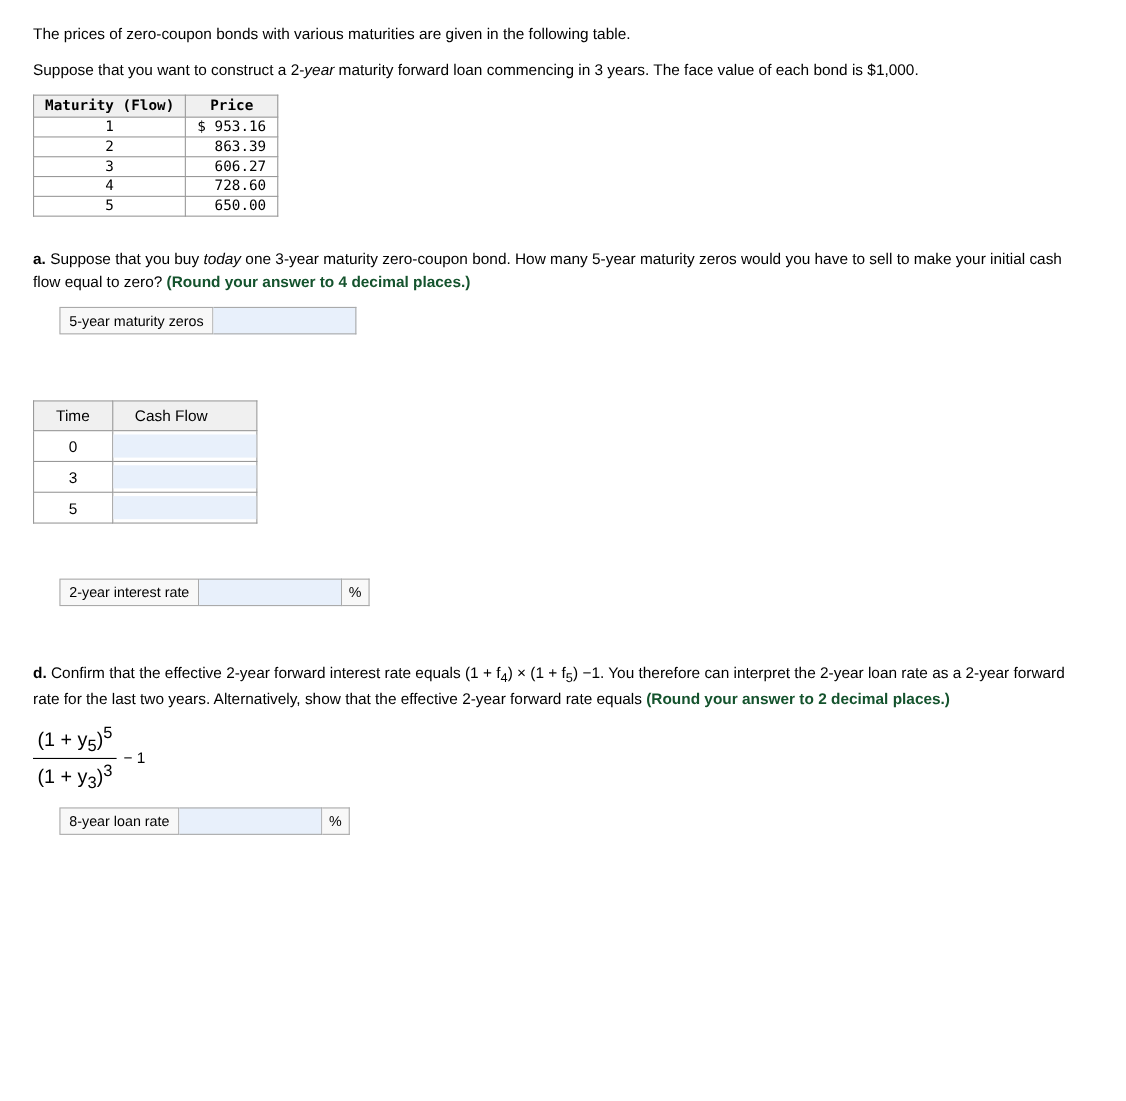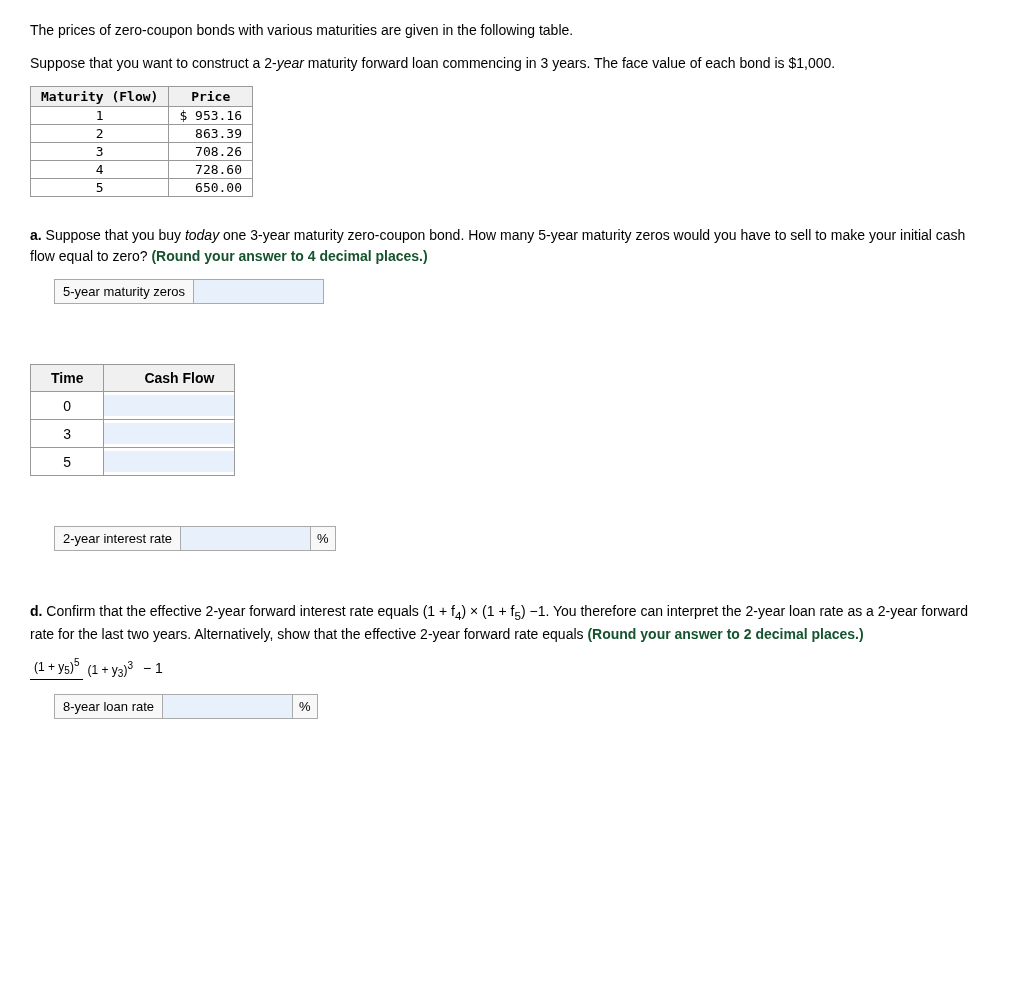--- a/index.html
+++ b/index.html
@@ -74,22 +74,22 @@
     
     .cf-table {
       border-collapse: collapse;
       margin-top: 10px;
       margin-bottom: 20px;
     }
     .cf-table th {
       border: 1px solid #999;
       padding: 5px 20px;
       background: #f0f0f0;
-      text-align: right;
-      font-weight: bold;
+      text-align: left;
+      font-weight: normal;
     }
     .cf-table td {
       border: 1px solid #999;
       padding: 3px 0;
       text-align: center;
     }
     .cf-table td.time-cell {
       padding: 3px 20px;
       text-align: center;
     }
@@ -103,24 +103,24 @@
       font-size: 13px;
     }
 
     
     .formula-section {
       margin-top: 10px;
       margin-bottom: 14px;
     }
     .fraction {
       display: inline-flex;
-      flex-direction: row;
+      flex-direction: column;
       align-items: center;
       vertical-align: middle;
-      font-size: 12px;
+      font-size: 18px;
       margin-right: 6px;
     }
     .fraction .numerator {
       border-bottom: 1px solid #000;
       padding: 0 4px 2px 4px;
       text-align: center;
     }
     .fraction .denominator {
       padding: 2px 4px 0 4px;
       text-align: center;
@@ -153,21 +153,21 @@
   <tr>
         <td>1</td>
         <td>$ 953.16</td>
       </tr>
       <tr>
         <td>2</td>
         <td>863.39</td>
       </tr>
       <tr>
         <td>3</td>
-        <td>708.26</td>
+        <td>606.27</td>
       </tr>
       <tr>
         <td>4</td>
         <td>728.60</td>
       </tr>
       <tr>
         <td>5</td>
         <td>650.00</td>
       </tr>
     </tbody>

